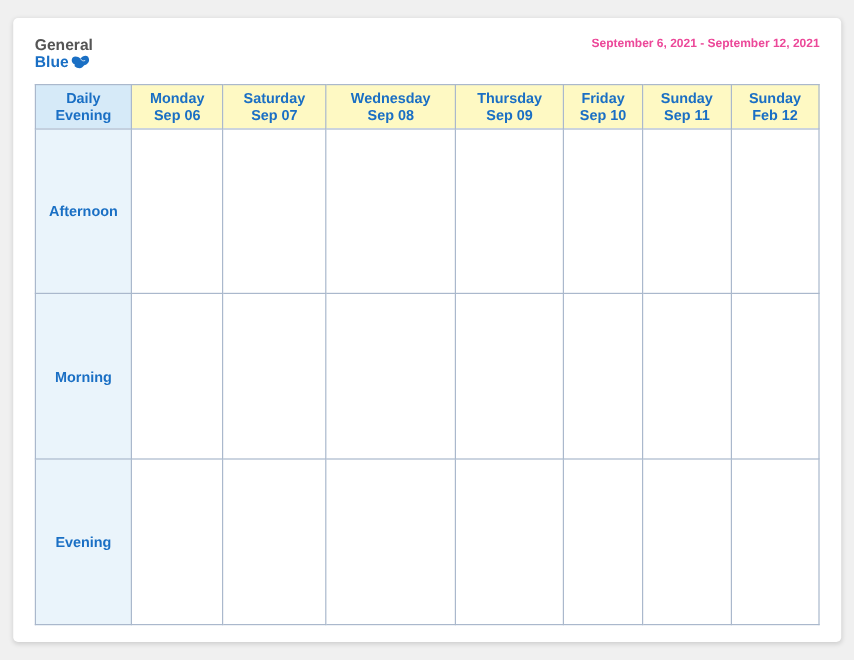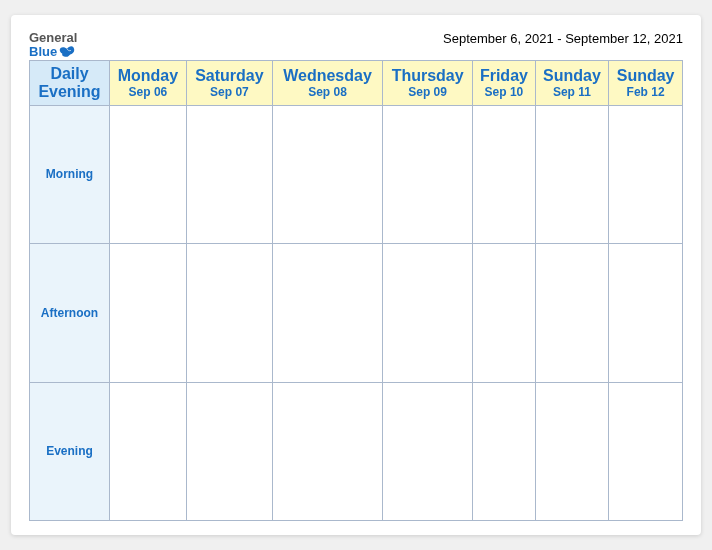--- a/index.html
+++ b/index.html
@@ -22,20 +22,21 @@
       padding: 16px 18px 14px 18px;
       display: flex;
       flex-direction: column;
       box-shadow: 0 1px 4px rgba(0,0,0,0.15);
     }
 
     .top-header {
       display: flex;
       justify-content: space-between;
       align-items: flex-start;
+      margin-bottom: 10px;
     }
 
     .logo-area {
       display: flex;
       flex-direction: column;
       align-items: flex-start;
     }
 
     .logo-general {
       font-size: 13px;
@@ -64,23 +65,23 @@
       text-align: right;
     }
 
     .title-main {
       font-size: 15px;
       color: #1a6fc4;
       font-weight: normal;
     }
 
     .title-sub {
-      font-size: 13px;
-      color: #000000;
-      font-weight: normal;
+      font-size: 10px;
+      color: #ec4899;
+      font-weight: bold;
     }
 
     .planner-table {
       flex: 1;
       border-collapse: collapse;
       width: 100%;
       border: 1.5px solid #aab8cc;
     }
 
     .planner-table th,
@@ -89,21 +90,21 @@
     }
 
     .header-row th {
       background: #fef9c3;
       text-align: center;
       padding: 4px 2px;
       vertical-align: middle;
     }
 
     .header-row th .col-day {
-      font-size: 16px;
+      font-size: 12px;
       font-weight: bold;
       color: #1a6fc4;
       display: block;
     }
 
     .header-row th .col-date {
       font-size: 12px;
       color: #1a6fc4;
       font-weight: bold;
       display: block;
@@ -191,31 +192,31 @@
           <span class="col-date">Sep 11</span>
         </th>
         <th>
           <span class="col-day">Sunday</span>
           <span class="col-date">Feb 12</span>
         </th>
       </tr>
     </thead>
     <tbody>
       <tr class="body-row">
+        <td class="time-label-cell">Afternoon</td>
+        <td class="data-cell"></td>
+        <td class="data-cell"></td>
+        <td class="data-cell"></td>
+        <td class="data-cell"></td>
+        <td class="data-cell"></td>
+        <td class="data-cell"></td>
+        <td class="data-cell"></td>
+      </tr>
+      <tr class="body-row">
         <td class="time-label-cell">Morning</td>
-        <td class="data-cell"></td>
-        <td class="data-cell"></td>
-        <td class="data-cell"></td>
-        <td class="data-cell"></td>
-        <td class="data-cell"></td>
-        <td class="data-cell"></td>
-        <td class="data-cell"></td>
-      </tr>
-      <tr class="body-row">
-        <td class="time-label-cell">Afternoon</td>
         <td class="data-cell"></td>
         <td class="data-cell"></td>
         <td class="data-cell"></td>
         <td class="data-cell"></td>
         <td class="data-cell"></td>
         <td class="data-cell"></td>
         <td class="data-cell"></td>
       </tr>
       <tr class="body-row">
         <td class="time-label-cell">Evening</td>

